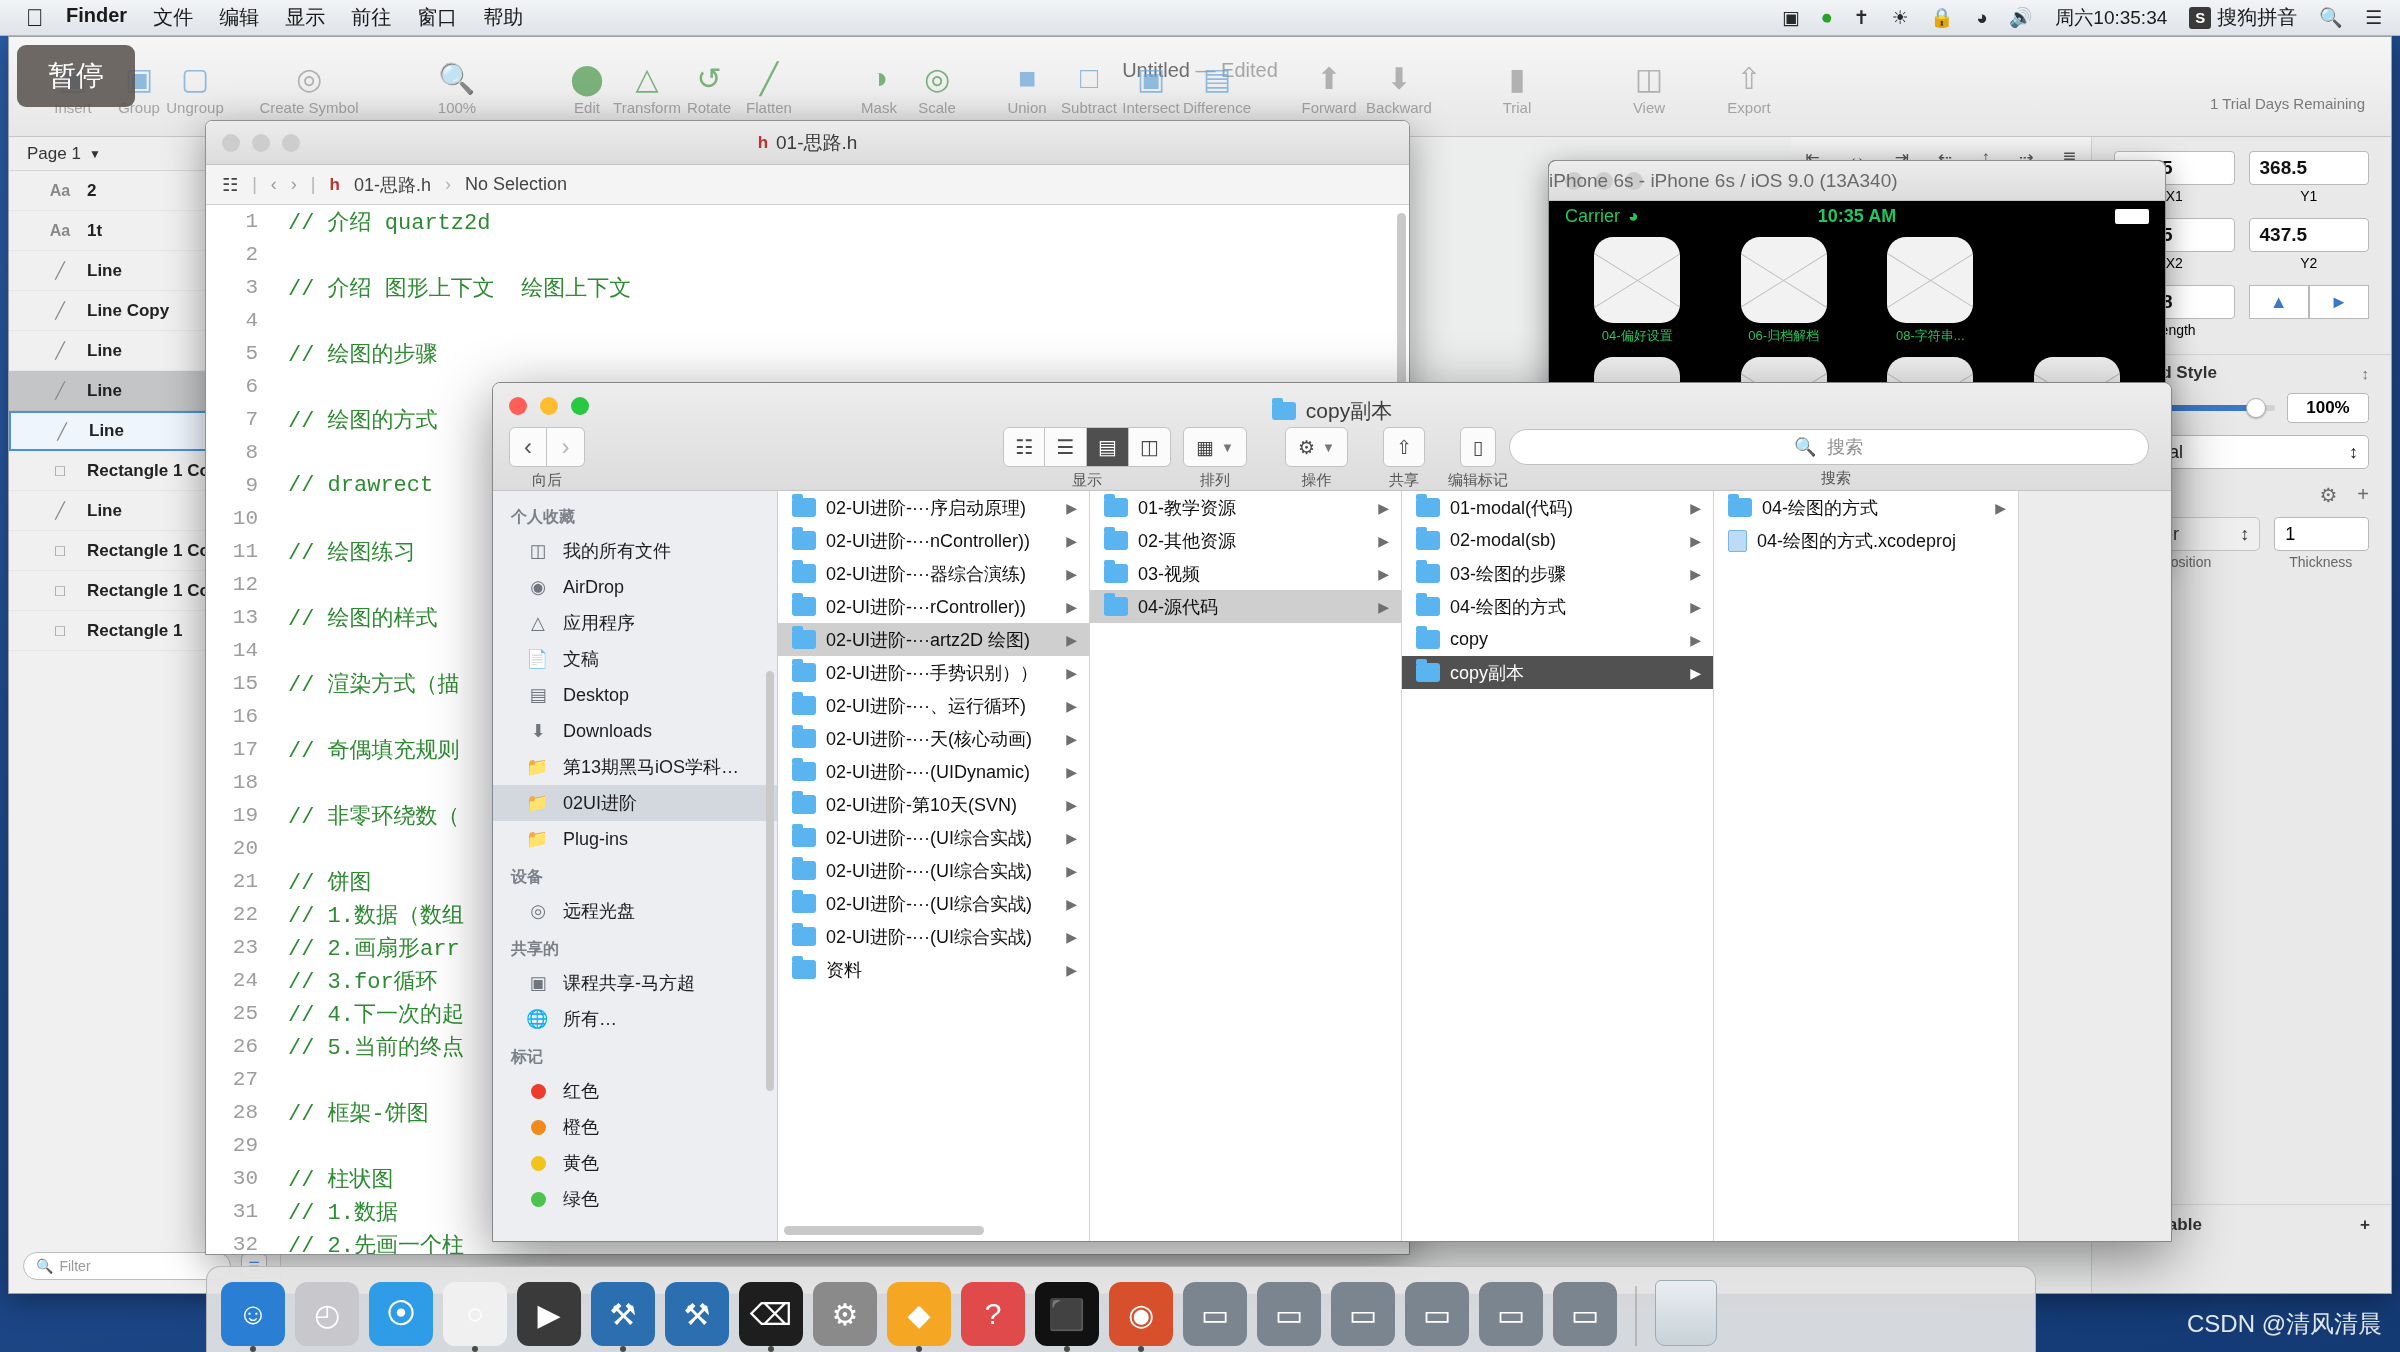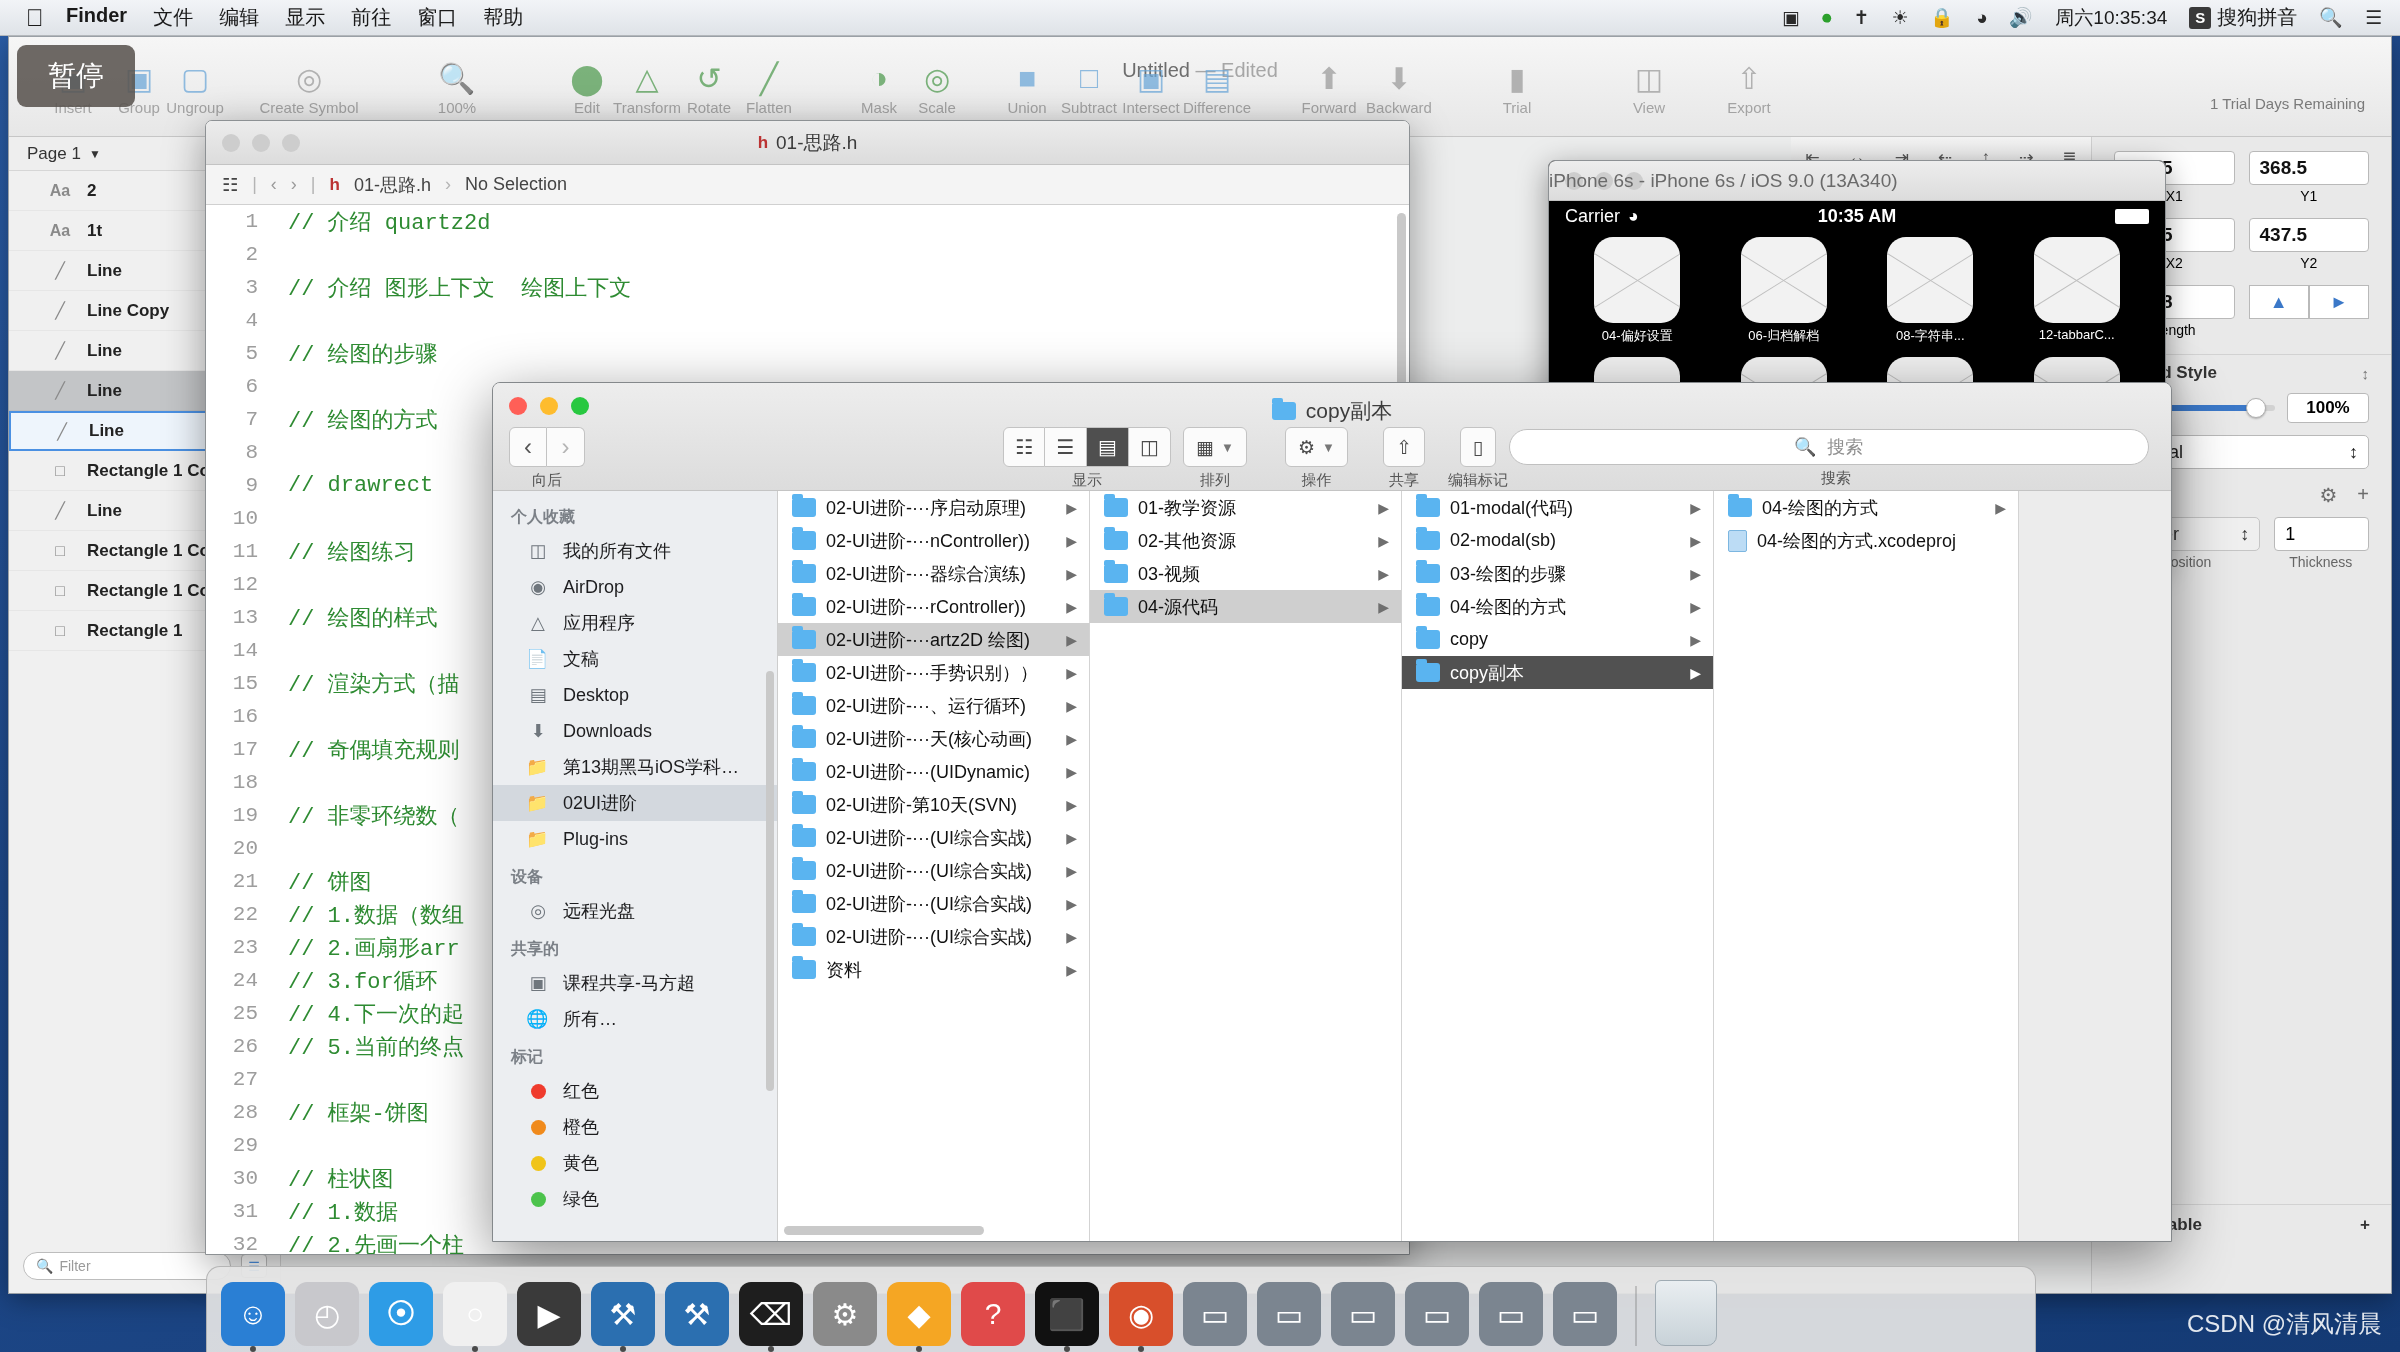--- a/index.html
+++ b/index.html
@@ -190,21 +190,21 @@
   .sim-win {
     position: absolute; left: 1548px; top: 160px; width: 618px; height: 400px;
     background: #000; border: 1px solid #8d9194; border-radius: 7px 7px 0 0;
     box-shadow: 0 8px 30px rgba(0,0,0,.4); z-index: 22; overflow: hidden;
   }
   .sim-title {
     height: 40px; background: linear-gradient(180deg,#ededed,#dcdcdc);
     display: flex; align-items: center; position: relative; border-bottom:1px solid #c3c3c3;
   }
   .sim-title .ttl { position:absolute; left:0; right:0; font-size:19px; color:#6a6a6a; }
-  .sim-screen { background:#000; height: 360px; color:#ffffff; position: relative; }
+  .sim-screen { background:#000; height: 360px; color:#22c55e; position: relative; }
   .sim-status { display:flex; align-items:center; height: 30px; padding: 0 16px; font-size: 18px; position:relative; }
   .sim-status .carrier { display:flex; align-items:center; gap:8px; }
   .sim-status .tm { position:absolute; left:0; right:0; text-align:center; font-weight:bold; }
   .sim-status .batt { margin-left:auto; width:34px; height:15px; background:#fff; border-radius:2px; }
   .sim-grid { display:grid; grid-template-columns: repeat(4,1fr); padding: 6px 20px; gap: 4px 10px;}
   .app-cell { text-align:center; }
   .app-ico {
     width: 86px; height: 86px; margin: 0 auto; background:#f2f2f2; border-radius: 19px;
     position: relative; overflow: hidden;
   }
@@ -748,24 +748,20 @@
             <div class="app-ico"></div>
             <div class="app-lbl">04-偏好设置</div>
           </div>
           <div class="app-cell">
             <div class="app-ico"></div>
             <div class="app-lbl">06-归档解档</div>
           </div>
           <div class="app-cell">
             <div class="app-ico"></div>
             <div class="app-lbl">08-字符串...</div>
-          </div>
-          <div class="app-cell">
-            <div class="app-ico"></div>
-            <div class="app-lbl">12-tabbarC...</div>
           </div>
         </div>
       <div class="sim-grid" id="sim-apps-2">
           <div class="app-cell">
             <div class="app-ico dark">
               <div class="blob"></div>
             </div>
             <div class="app-lbl"></div>
           </div>
           <div class="app-cell">

